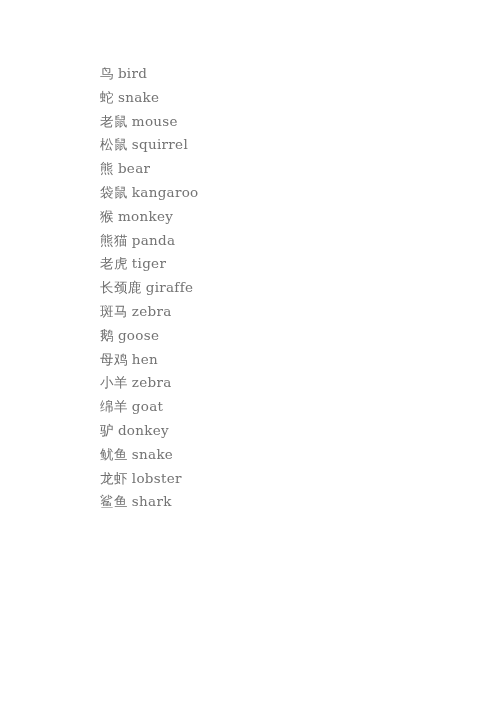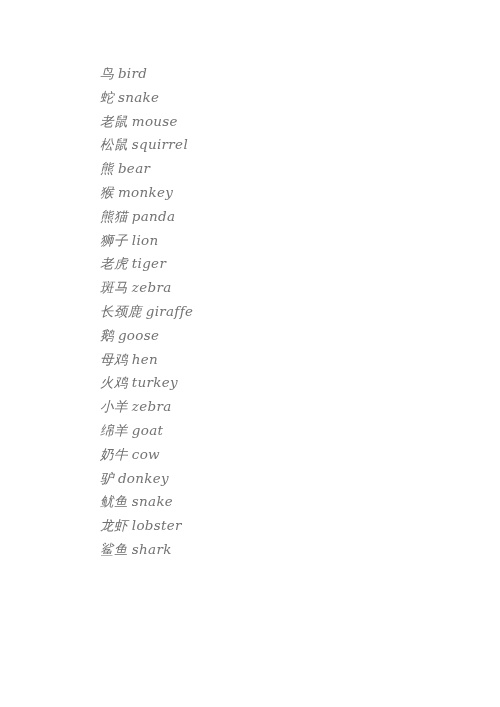--- a/index.html
+++ b/index.html
@@ -27,21 +27,20 @@
     margin: 0;
     padding: 0;
     list-style: none;
   }
   .vocab-line {
     height: 23.8px;
     line-height: 23.8px;
     white-space: nowrap;
     color: #6f6f6f;
     font-size: 13.5px;
-    font-style: italic;
   }
   .vocab-line .zh {
     font-family: "DejaVu Serif", "Liberation Serif", serif;
     font-size: 13.5px;
     color: #6f6f6f;
     letter-spacing: 0.4px;
   }
   .vocab-line .en {
     font-family: "DejaVu Serif", "Liberation Serif", serif;
     font-size: 13.5px;
@@ -53,30 +52,28 @@
 </head>
 <body>
 
 <div class="page">
   <ul class="vocab-list" id="vocab-list">
       <li class="vocab-line"><span class="zh">鸟</span><span class="en">bird</span></li>
       <li class="vocab-line"><span class="zh">蛇</span><span class="en">snake</span></li>
       <li class="vocab-line"><span class="zh">老鼠</span><span class="en">mouse</span></li>
       <li class="vocab-line"><span class="zh">松鼠</span><span class="en">squirrel</span></li>
       <li class="vocab-line"><span class="zh">熊</span><span class="en">bear</span></li>
+      <li class="vocab-line"><span class="zh">袋鼠</span><span class="en">kangaroo</span></li>
       <li class="vocab-line"><span class="zh">猴</span><span class="en">monkey</span></li>
       <li class="vocab-line"><span class="zh">熊猫</span><span class="en">panda</span></li>
-      <li class="vocab-line"><span class="zh">狮子</span><span class="en">lion</span></li>
       <li class="vocab-line"><span class="zh">老虎</span><span class="en">tiger</span></li>
+      <li class="vocab-line"><span class="zh">长颈鹿</span><span class="en">giraffe</span></li>
       <li class="vocab-line"><span class="zh">斑马</span><span class="en">zebra</span></li>
-      <li class="vocab-line"><span class="zh">长颈鹿</span><span class="en">giraffe</span></li>
       <li class="vocab-line"><span class="zh">鹅</span><span class="en">goose</span></li>
       <li class="vocab-line"><span class="zh">母鸡</span><span class="en">hen</span></li>
-      <li class="vocab-line"><span class="zh">火鸡</span><span class="en">turkey</span></li>
       <li class="vocab-line"><span class="zh">小羊</span><span class="en">zebra</span></li>
       <li class="vocab-line"><span class="zh">绵羊</span><span class="en">goat</span></li>
-      <li class="vocab-line"><span class="zh">奶牛</span><span class="en">cow</span></li>
       <li class="vocab-line"><span class="zh">驴</span><span class="en">donkey</span></li>
       <li class="vocab-line"><span class="zh">鱿鱼</span><span class="en">snake</span></li>
       <li class="vocab-line"><span class="zh">龙虾</span><span class="en">lobster</span></li>
       <li class="vocab-line"><span class="zh">鲨鱼</span><span class="en">shark</span></li>
     </ul>
 </div>
 
 </body></html>

